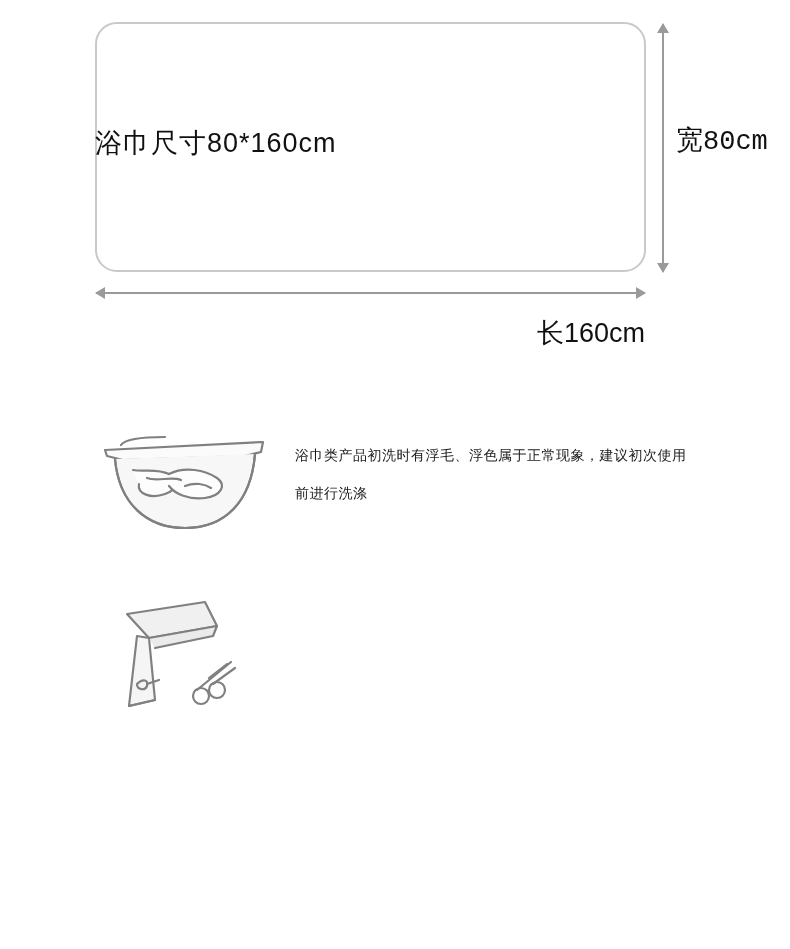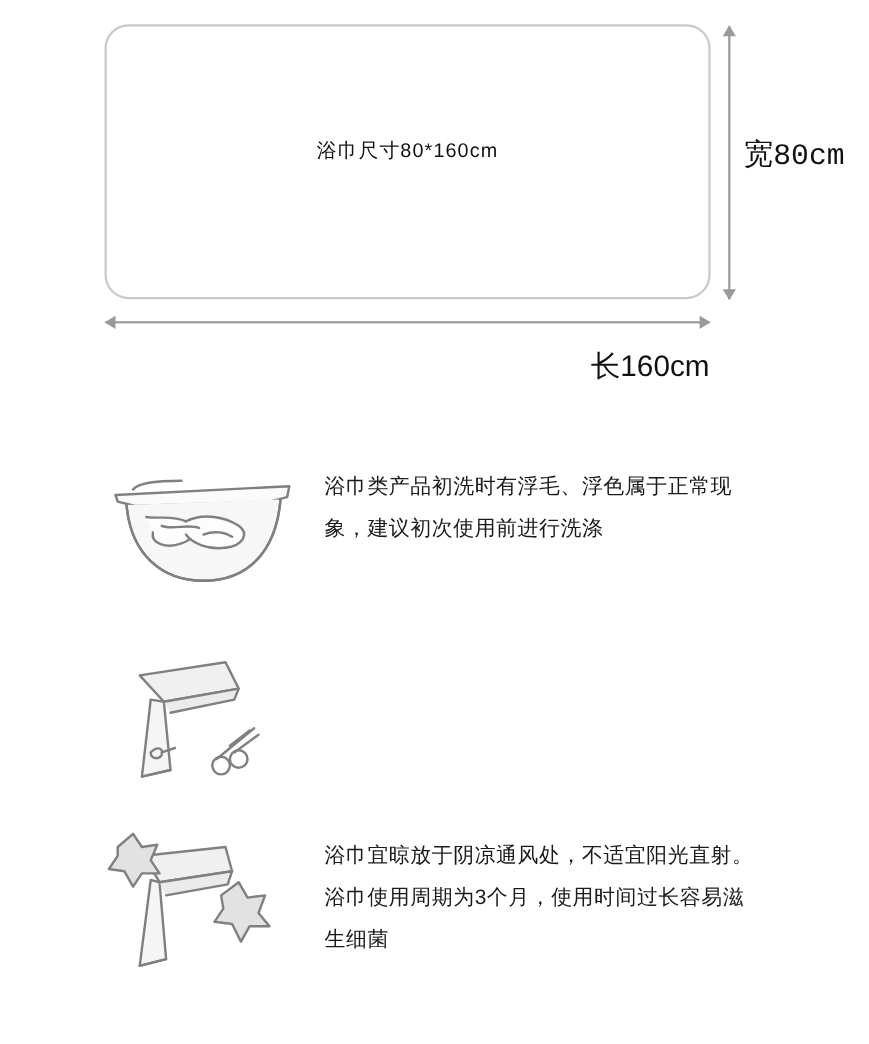--- a/index.html
+++ b/index.html
@@ -33,22 +33,21 @@
     border: 2px solid #c9c9c9;
     border-radius: 22px;
     box-sizing: border-box;
     background: #fff;
   }
   .towel-label {
     position: absolute;
     left: 95px;
     top: 125px;
     width: 551px;
-    text-align: center;
-    font-size: 18px;
+    font-size: 27px;
     letter-spacing: 1px;
     color: #111;
   }
 
   
   .dim-v {
     position: absolute;
     left: 662px;
     top: 24px;
     width: 2px;
@@ -131,22 +130,22 @@
   }
   .tip-illustration {
     width: 200px;
     min-width: 200px;
     height: 150px;
     position: relative;
     margin-left: 85px;
   }
   .tip-text {
     margin-left: 10px;
-    margin-top: 12px;
-    font-size: 19px;
+    margin-top: 24px;
+    font-size: 14px;
     line-height: 38px;
     color: #1a1a1a;
     max-width: 400px;
     letter-spacing: 0.5px;
   }
 </style>
 </head>
 <body>
 
 <div id="size-diagram">
@@ -201,28 +200,13 @@
           <circle cx="116" cy="116" r="8"></circle>
           <circle cx="132" cy="110" r="8"></circle>
           <path d="M112 110 L146 82"></path>
           <path d="M128 104 L150 88"></path>
           <path d="M124 98 L142 84"></path>
         </g>
       </svg>
     </div>
   </div>
 
-  <div class="tip-row">
-    <div class="tip-illustration">
-      <svg viewBox="0 0 200 150" width="200" height="150">
-        <g fill="none" stroke="#808080" stroke-width="2.2" stroke-linecap="round" stroke-linejoin="round">
-          <path d="M46 30 L120 22 L126 44 L60 54 Z" fill="#f0f0f0"></path>
-          <path d="M52 52 L60 54 L66 124 L42 130 Z" fill="#f5f5f5"></path>
-          <path d="M60 54 L126 44 L122 56 L66 66" fill="#ebebeb"></path>
-          <path d="M42 130 L66 124"></path>
-          <path d="M22 22 L36 10 L44 22 L58 20 L52 34 L60 46 L44 46 L36 58 L28 44 L14 42 L22 30 Z" fill="#e2e2e2"></path>
-          <path d="M116 66 L132 54 L140 68 L156 66 L150 82 L160 94 L142 94 L134 108 L126 92 L110 90 L118 78 Z" fill="#e2e2e2"></path>
-        </g>
-      </svg>
-    </div>
-    <div class="tip-text">浴巾宜晾放于阴凉通风处，不适宜阳光直射。浴巾使用周期为3个月，使用时间过长容易滋生细菌</div>
-  </div>
 </div>
 
 </body></html>

